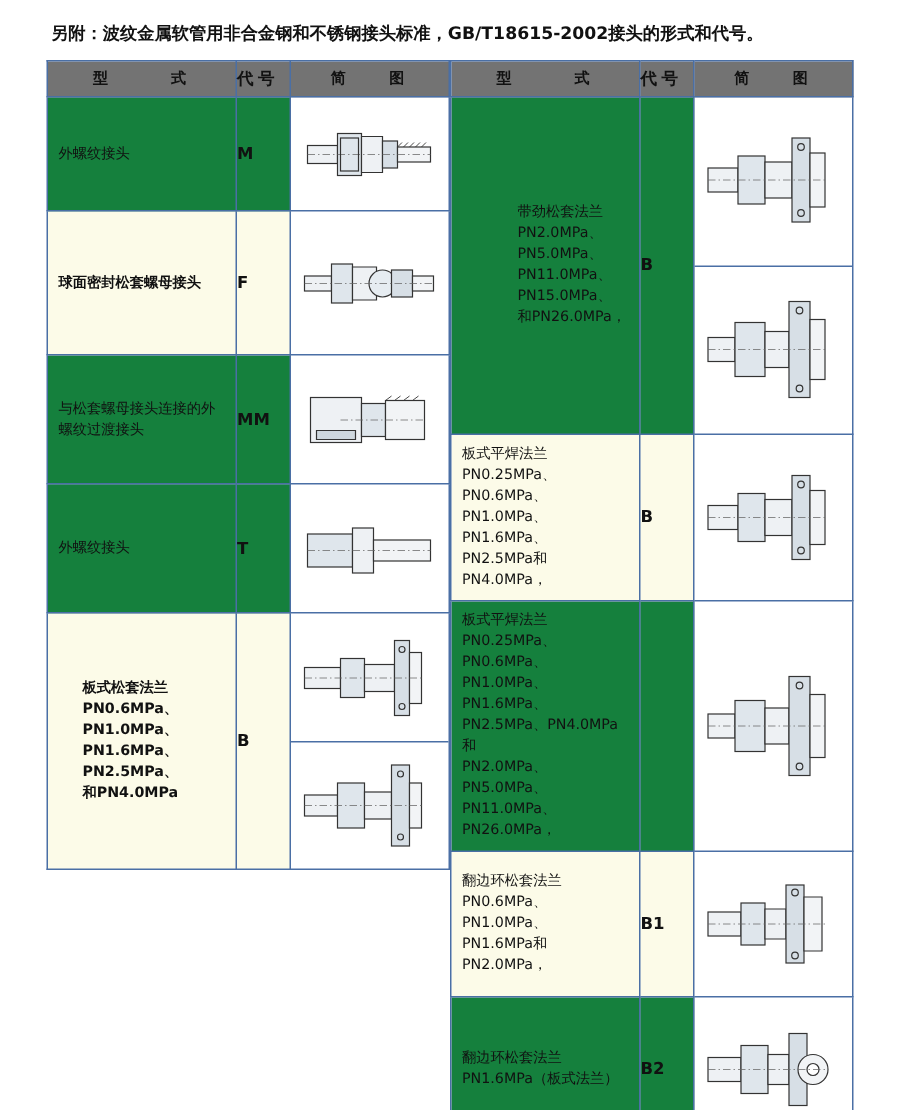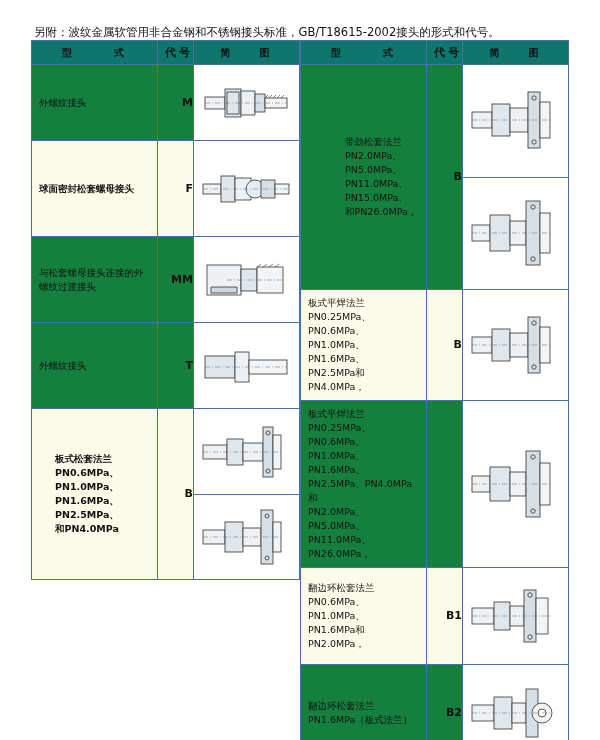--- a/index.html
+++ b/index.html
@@ -5,53 +5,53 @@
   html,body{margin:0;padding:0;}
   body{
     width:600px;height:740px;
     background:#ffffff;
     font-family:"DejaVu Sans","Liberation Sans",sans-serif;
     color:#1a1a1a;
     overflow:hidden;
   }
   .page{position:relative;width:600px;height:740px;box-sizing:border-box;padding:0;}
   .title{
-    position:absolute;left:34px;top:24px;right:20px;
-    font-size:11.5px;line-height:16px;font-weight:normal;color:#111;
+    position:absolute;left:34px;top:14px;right:20px;
+    font-size:11.5px;line-height:16px;font-weight:bold;color:#111;
     letter-spacing:0px;
   }
   .tables{
     position:absolute;left:31px;top:40px;
     display:flex;
     align-items:flex-start;
   }
   table{
     border-collapse:collapse;
     table-layout:fixed;
   }
   td,th{
     border:1px solid #4a6fa5;
     padding:0;
     vertical-align:middle;
     font-size:9.5px;
     line-height:14px;
     color:#111;
   }
   thead th{
-    background:#0f766e;
+    background:#737373;
     height:23px;
     font-weight:bold;
     font-size:10px;
     text-align:center;
     letter-spacing:3px;
   }
   .left-table{width:267px;}
   .right-table{width:267px;margin-left:0px;}
   .c-type{width:125px;}
-  .c-code{width:35px;text-align:right;font-weight:bold;font-size:11px;}
+  .c-code{width:35px;text-align:left;font-weight:bold;font-size:11px;}
   .c-fig{width:105px;}
   .cell-text{padding:6px 7px;}
   .yellow{background:#fcfbe8;}
   .white{background:#15803d;}
   .fig{
     background:#ffffff;
     text-align:center;
     padding:0;
   }
   .figbox{

